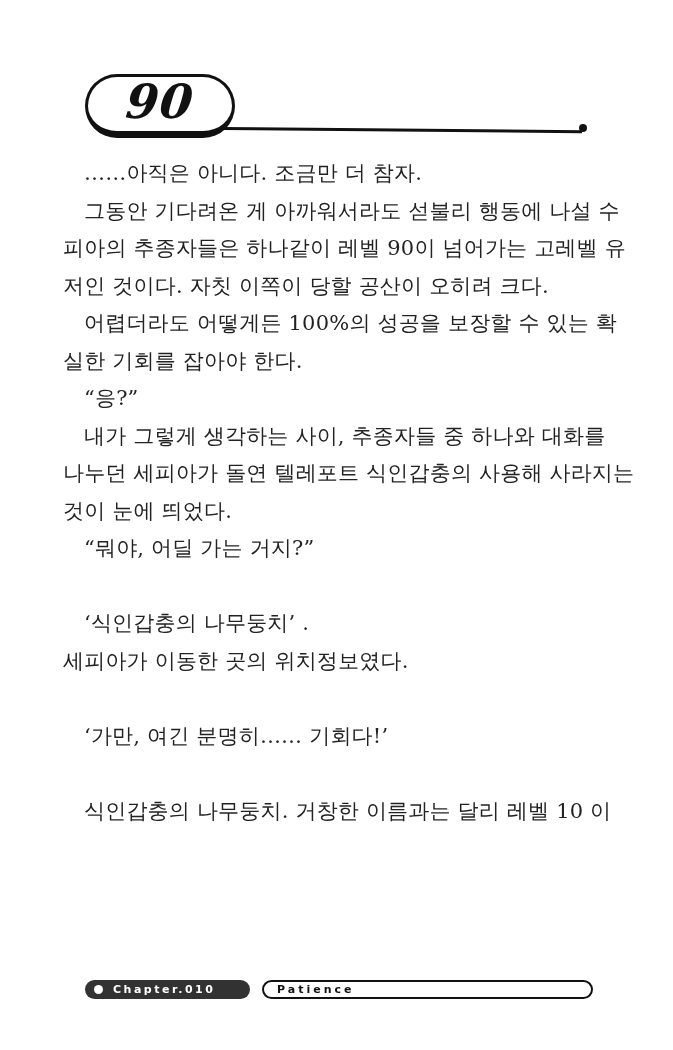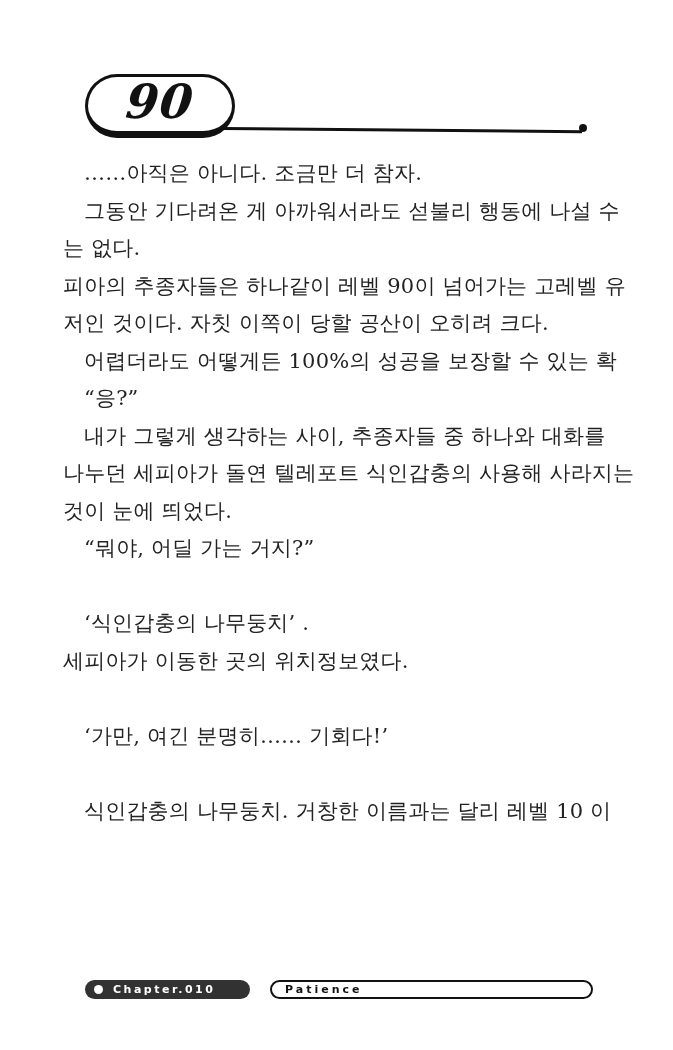--- a/index.html
+++ b/index.html
@@ -74,21 +74,21 @@
     letter-spacing: 0.2px;
   }
   .body-text .line.indent { padding-left: 21px; }
 
   
   .footer {
     position: absolute;
     left: 85px; top: 980px;
     width: 508px; height: 19px;
     display: flex;
-    gap: 20px;
+    gap: 12px;
     font-family: "DejaVu Sans", "Liberation Sans", sans-serif;
   }
   .chapter-pill {
     width: 165px; height: 19px;
     background: var(--pill-bg);
     border-radius: 10px;
     display: flex; align-items: center;
     padding-left: 9px;
     flex-shrink: 0;
   }
@@ -131,24 +131,24 @@
 
   <div class="page-number-badge">
     <span class="num">90</span>
   </div>
   <div class="header-rule"></div>
   <div class="header-ring"></div>
 
   <div class="body-text" id="body-text">
       <div class="line indent">……아직은 아니다. 조금만 더 참자.</div>
       <div class="line indent">그동안 기다려온 게 아까워서라도 섣불리 행동에 나설 수</div>
-      <div class="line">는 없다.</div>
       <div class="line">피아의 추종자들은 하나같이 레벨 90이 넘어가는 고레벨 유</div>
       <div class="line">저인 것이다. 자칫 이쪽이 당할 공산이 오히려 크다.</div>
       <div class="line indent">어렵더라도 어떻게든 100%의 성공을 보장할 수 있는 확</div>
+      <div class="line">실한 기회를 잡아야 한다.</div>
       <div class="line indent">“응?”</div>
       <div class="line indent">내가 그렇게 생각하는 사이, 추종자들 중 하나와 대화를</div>
       <div class="line">나누던 세피아가 돌연 텔레포트 식인갑충의 사용해 사라지는</div>
       <div class="line">것이 눈에 띄었다.</div>
       <div class="line indent">“뭐야, 어딜 가는 거지?”</div>
       <div class="line"></div>
       <div class="line indent">‘식인갑충의 나무둥치’ .</div>
       <div class="line">세피아가 이동한 곳의 위치정보였다.</div>
       <div class="line"></div>
       <div class="line indent">‘가만, 여긴 분명히…… 기회다!’</div>

